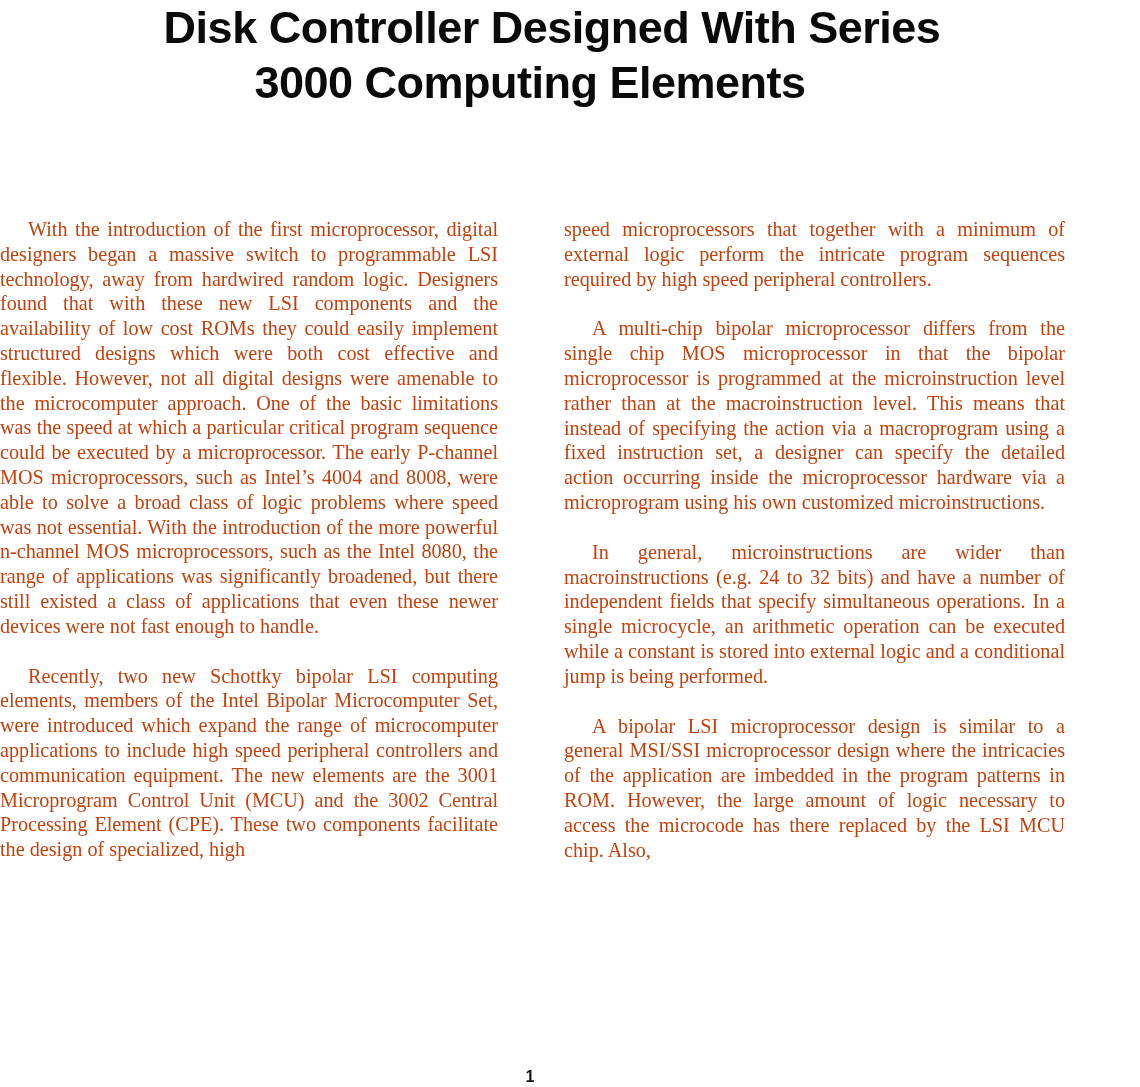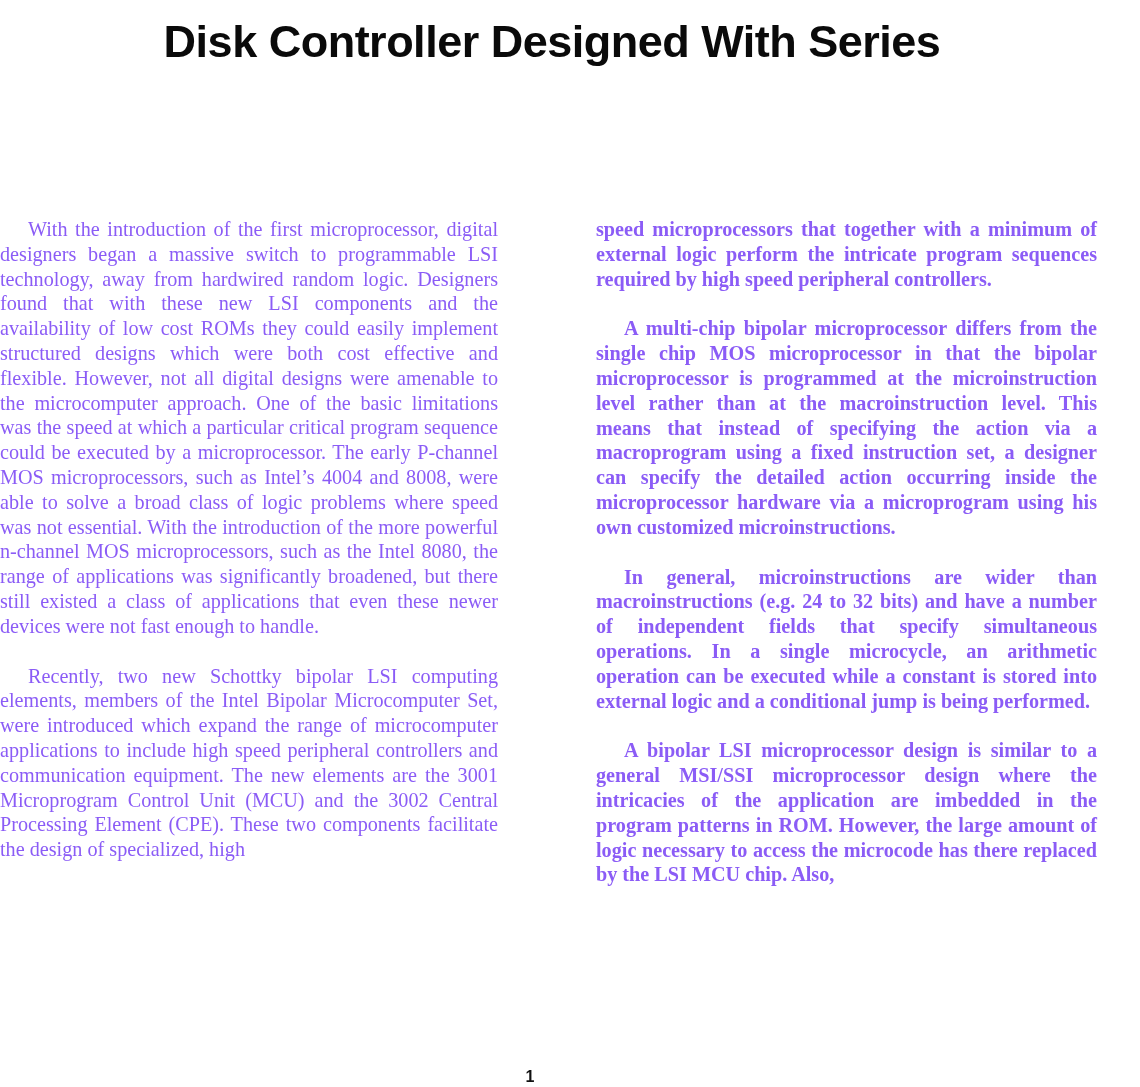--- a/index.html
+++ b/index.html
@@ -3,39 +3,40 @@
 <meta charset="utf-8">
 <style>
   html, body { margin: 0; padding: 0; background: #ffffff; }
   body { width: 1140px; height: 1087px; position: relative; overflow: hidden; color: #141414; }
   .title {
     position: absolute; left: 0; top: 0; width: 1060px; text-align: center;
     font-family: "Liberation Sans", sans-serif; font-weight: bold;
     font-size: 45px; line-height: 55px; letter-spacing: -0.5px; color: #0a0a0a;
   }
   .title .line { display: block; }
-  .title .l1 { margin-top: 14px; padding-left: 44px; }
+  .title .l1 { margin-top: 0; padding-left: 44px; }
   .col {
     position: absolute; top: 217px; font-family: "Liberation Serif", serif;
-    font-size: 20.2px; line-height: 24.8px; text-align: justify; color: #8b5cf6;
+    font-size: 20.2px; line-height: 24.8px; text-align: justify; color: #c2410c;
   }
   .col-left { left: 0; width: 498px; }
-  .col-right { left: 596px; width: 501px; top: 217px; font-weight: bold; }
+  .col-right { left: 564px; width: 501px; top: 217px; }
   .para { margin: 0 0 25px 0; text-indent: 28px; hyphens: manual; }
   .para.cont { text-indent: 0; }
   .pagenum {
     position: absolute; left: 520px; top: 1068px; width: 20px; text-align: center;
     font-family: "Liberation Sans", sans-serif; font-weight: bold; font-size: 16px; color: #111;
   }
 </style>
 </head>
 <body>
 
 <div class="title">
   <span class="line l1">Disk Controller Designed With Series</span>
+  <span class="line l2">3000 Computing Elements</span>
 </div>
 
 <div class="col col-left">
   <p class="para">With the introduction of the first micropro­cessor, digital designers began a massive switch to programmable LSI technology, away from hard­wired random logic. Designers found that with these new LSI components and the availability of low cost ROMs they could easily implement struc­tured designs which were both cost effective and flexible. However, not all digital designs were amenable to the microcomputer approach. One of the basic limitations was the speed at which a par­ticular critical program sequence could be executed by a microprocessor. The early P-channel MOS microprocessors, such as Intel’s 4004 and 8008, were able to solve a broad class of logic problems where speed was not essential. With the introduc­tion of the more powerful n-channel MOS micro­processors, such as the Intel 8080, the range of applications was significantly broadened, but there still existed a class of applications that even these newer devices were not fast enough to handle.</p>
   <p class="para">Recently, two new Schottky bipolar LSI com­puting elements, members of the Intel Bipolar Microcomputer Set, were introduced which expand the range of microcomputer applications to include high speed peripheral controllers and communica­tion equipment. The new elements are the 3001 Microprogram Control Unit (MCU) and the 3002 Central Processing Element (CPE). These two com­ponents facilitate the design of specialized, high</p>
 </div>
 
 <div class="col col-right">
   <p class="para cont">speed microprocessors that together with a mini­mum of external logic perform the intricate pro­gram sequences required by high speed peripheral controllers.</p>
   <p class="para">A multi-chip bipolar microprocessor differs from the single chip MOS microprocessor in that the bipolar microprocessor is programmed at the micro­instruction level rather than at the macroinstruc­tion level. This means that instead of specifying the action via a macroprogram using a fixed in­struction set, a designer can specify the detailed action occurring inside the microprocessor hard­ware via a microprogram using his own customized microinstructions.</p>

